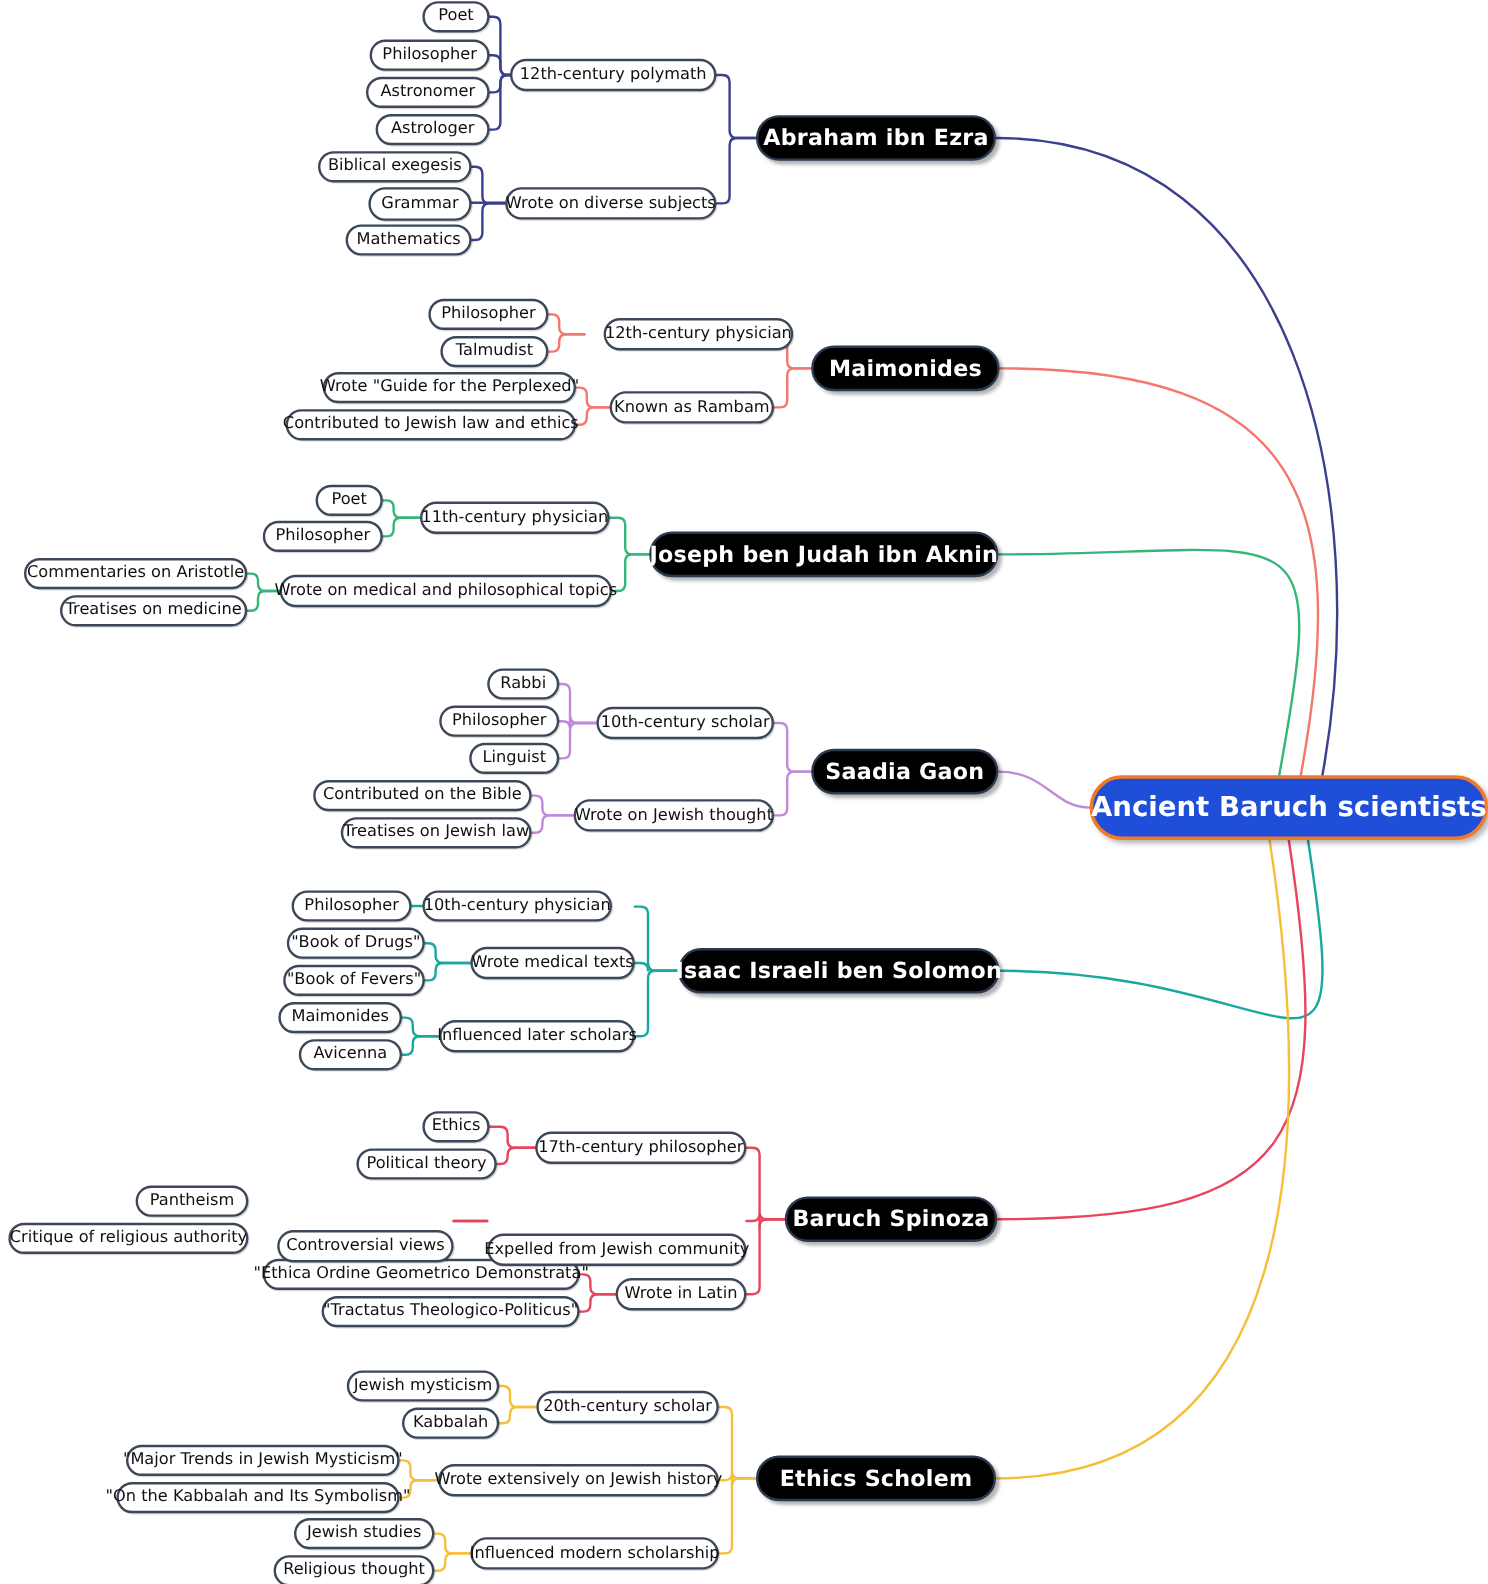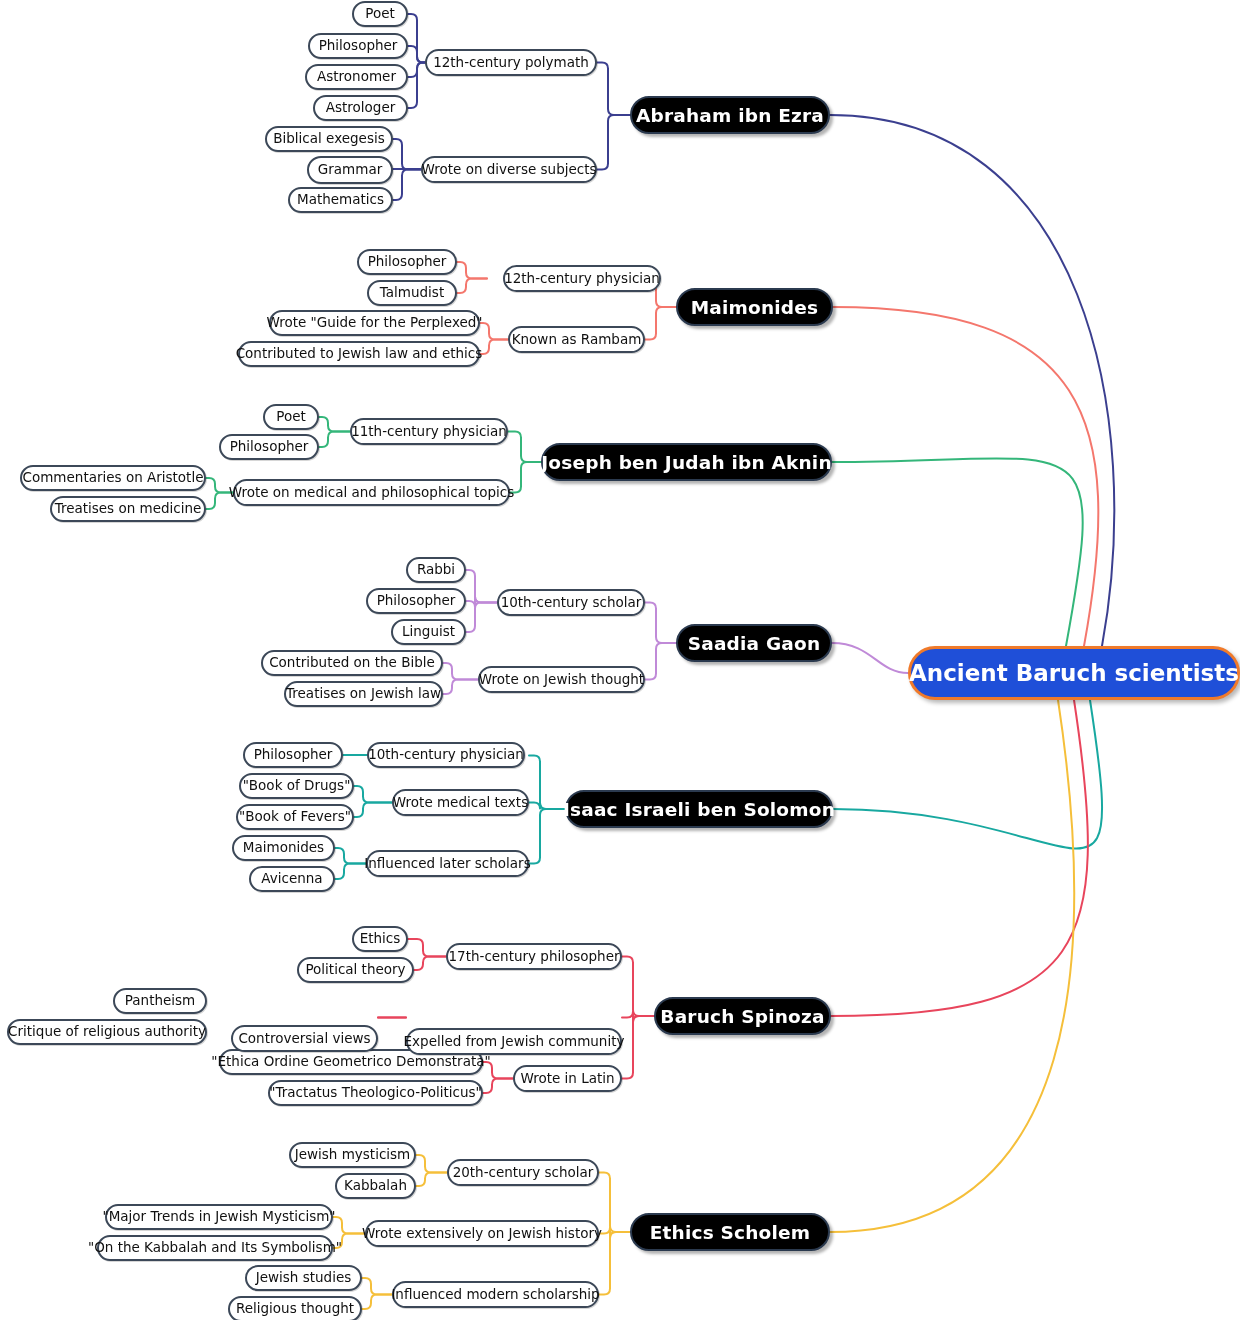--- a/index.html
+++ b/index.html
@@ -134,21 +134,21 @@
       <div class="node pill" style="left: 245px; top: 1265px; width: 117px; height: 26px;">Jewish studies</div>
       <div class="node pill" style="left: 228px; top: 1296px; width: 134px; height: 26px;">Religious thought</div>
       <div class="node pill mid" style="left: 425px; top: 49px; width: 172px; height: 27px;">12th-century polymath</div>
       <div class="node pill mid" style="left: 421px; top: 156px; width: 176px; height: 27px;">Wrote on diverse subjects</div>
       <div class="node pill mid" style="left: 487px; top: 265px; width: 158px; height: 27px; margin-left: 16px;">12th-century physician</div>
       <div class="node pill mid" style="left: 508px; top: 326px; width: 137px; height: 27px;">Known as Rambam</div>
       <div class="node pill mid" style="left: 350px; top: 418px; width: 158px; height: 27px;">11th-century physician</div>
       <div class="node pill mid" style="left: 233px; top: 479px; width: 277px; height: 27px;">Wrote on medical and philosophical topics</div>
       <div class="node pill mid" style="left: 497px; top: 589px; width: 148px; height: 27px;">10th-century scholar</div>
       <div class="node pill mid" style="left: 478px; top: 666px; width: 167px; height: 27px;">Wrote on Jewish thought</div>
-      <div class="node pill mid" style="left: 367px; top: 742px; width: 158px; height: 14px;">10th-century physician</div>
+      <div class="node pill mid" style="left: 352px; top: 742px; width: 158px; height: 14px;">10th-century physician</div>
       <div class="node pill mid" style="left: 392px; top: 789px; width: 137px; height: 27px;">Wrote medical texts</div>
       <div class="node pill mid" style="left: 366px; top: 850px; width: 163px; height: 27px;">Influenced later scholars</div>
       <div class="node pill mid" style="left: 446px; top: 943px; width: 176px; height: 27px;">17th-century philosopher</div>
       <div class="node pill mid" style="left: 406px; top: 1028px; width: 216px; height: 27px;">Expelled from Jewish community</div>
       <div class="node pill mid" style="left: 231px; top: 1004px; width: 147px; height: 27px; margin-top: 21px;">Controversial views</div>
       <div class="node pill mid" style="left: 513px; top: 1065px; width: 109px; height: 27px;">Wrote in Latin</div>
       <div class="node pill mid" style="left: 447px; top: 1159px; width: 152px; height: 27px;">20th-century scholar</div>
       <div class="node pill mid" style="left: 365px; top: 1220px; width: 234px; height: 27px;">Wrote extensively on Jewish history</div>
       <div class="node pill mid" style="left: 392px; top: 1281px; width: 207px; height: 27px;">Influenced modern scholarship</div>
       <div class="node branch" style="left: 630px; top: 96px; width: 200px; height: 38px;">Abraham ibn Ezra</div>

